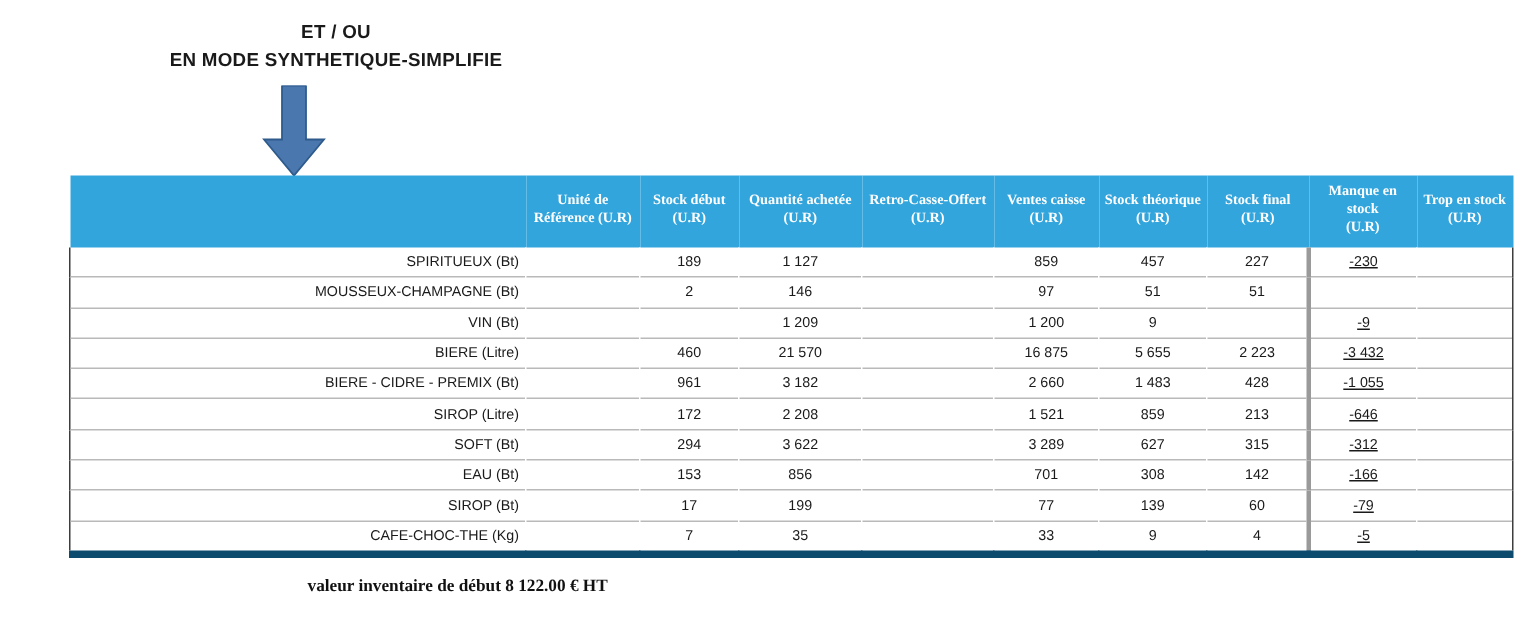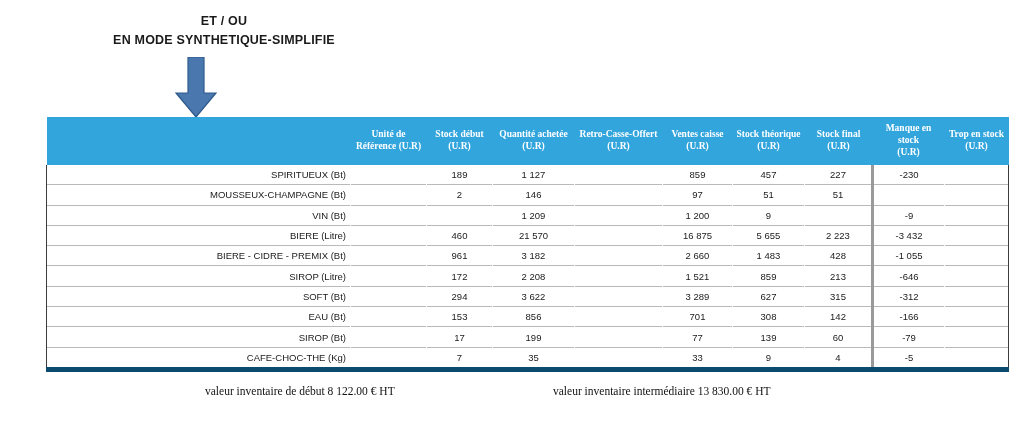--- a/index.html
+++ b/index.html
@@ -97,33 +97,34 @@
   }
   table.inv tbody tr {
     border-bottom: 1px solid #b9b9b9;
   }
   table.inv tbody tr:last-child {
     border-bottom: 5px solid #0c4a6e;
   }
   
   table.inv tbody td.sep-left {
     border-left: 3px solid #9a9a9a;
+    text-decoration: underline;
   }
 
   
   .footer {
     position: absolute;
     left: 0;
     top: 385px;
     width: 1024px;
     height: 24px;
   }
   .footer .cap {
     position: absolute;
-    font-weight: normal;
+    font-weight: bold;
     font-family: "Liberation Serif", serif;
     font-size: 11.5px;
     color: #111111;
     white-space: nowrap;
   }
   .footer .cap1 { left: 205px; top: 0; }
   .footer .cap2 { left: 553px; top: 0; }
 </style>
 </head>
 <body>
@@ -317,16 +318,15 @@
           <td>4</td>
           <td class="sep-left">-5</td>
           <td></td>
         </tr>
       </tbody>
     </table>
   </div>
 
   <div class="footer">
     <div class="cap cap1">valeur inventaire de début 8 122.00 € HT</div>
-    <div class="cap cap2">valeur inventaire intermédiaire 13 830.00 € HT</div>
   </div>
 
 </div>
 
 </body></html>

